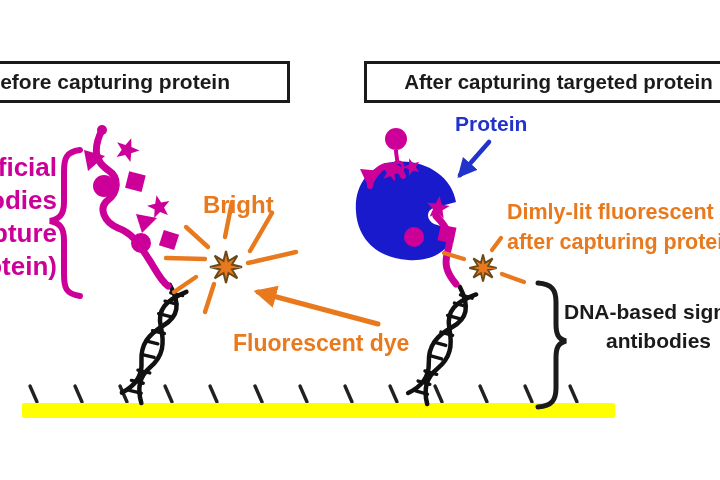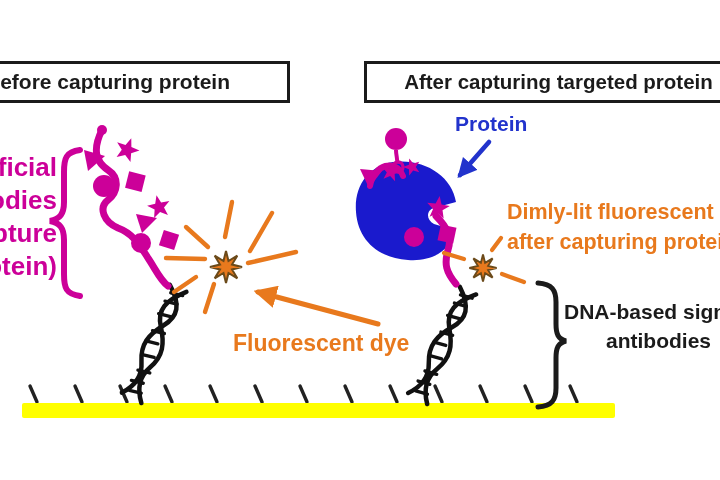--- a/index.html
+++ b/index.html
@@ -150,20 +150,21 @@
     <span>After capturing targeted protein</span>
   </div>
 
   <div class="lbl magenta antibody-label">
     <div>Artificial</div>
     <div>antibodies</div>
     <div>(to capture</div>
     <div>protein)</div>
   </div>
 
+  <div class="lbl orange bright-label">Bright</div>
 
   <div class="lbl blue protein-label">Protein</div>
 
   <div class="lbl orange dye-label">Fluorescent dye</div>
 
   <div class="lbl orange dim-label">
     <div>Dimly-lit fluorescent</div>
     <div>after capturing protein</div>
   </div>
 

